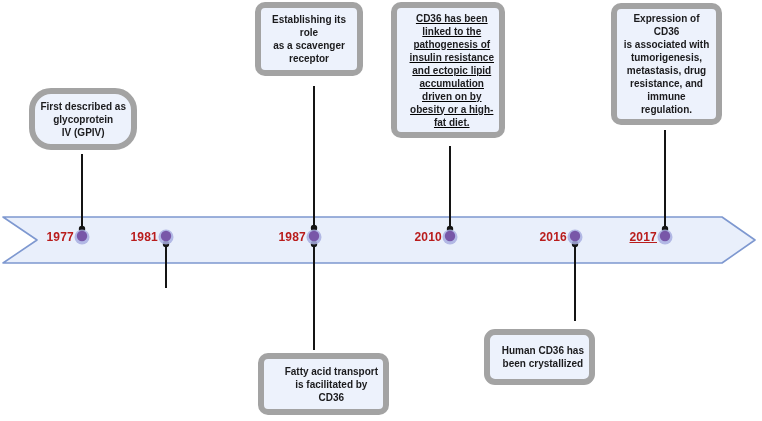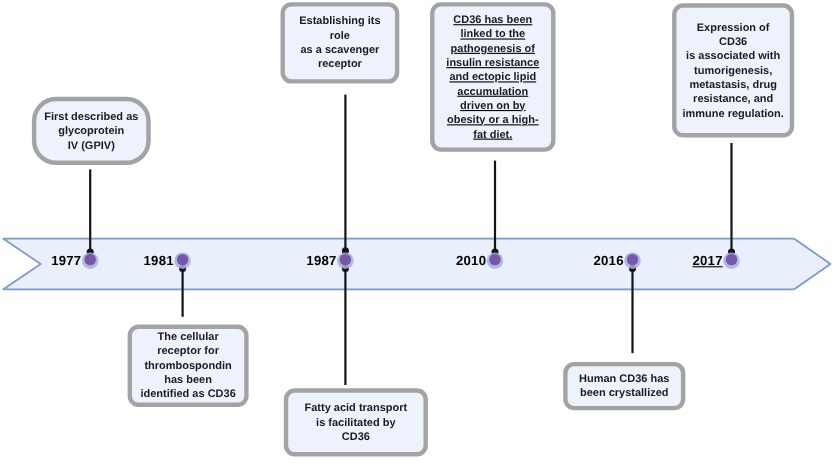--- a/index.html
+++ b/index.html
@@ -17,42 +17,42 @@
   }
   .layer-svg {
     position: absolute;
     left: 0;
     top: 0;
   }
   .callout {
     position: absolute;
     box-sizing: border-box;
     background: #edf2fc;
-    border: 4px solid #a3a3a3;
+    border: 6px solid #a3a3a3;
     border-radius: 10px;
     display: flex;
     align-items: center;
-    justify-content: center;
+    justify-content: flex-end;
     text-align: center;
     padding: 4px 5px;
   }
   .callout .callout-text {
     font-size: 10px;
     font-weight: 700;
     line-height: 13px;
     color: #1b1b1d;
     white-space: pre-line;
   }
   .year-label {
     position: absolute;
     width: 46px;
     height: 16px;
     font-size: 12px;
     font-weight: 700;
-    color: #000000;
+    color: #b91c1c;
     text-align: right;
     line-height: 16px;
     letter-spacing: 0.2px;
   }
 </style>
 </head>
 <body>
 
 <div class="stage">
 
@@ -108,27 +108,20 @@
   <div class="year-label" style="left:396px; top:229px;">2010</div>
   <div class="year-label" style="left:521px; top:229px;">2016</div>
   <div class="year-label" style="left:611px; top:229px;text-decoration:underline;">2017</div>
 
   <div class="callout" style="left:29px;  top:88px;  width:108px; height:62px;border-radius:22px;">
     <span class="callout-text">First described as
 glycoprotein
 IV (GPIV)</span>
   </div>
 
-  <div class="callout" style="left:116px; top:295px; width:110px; height:75px;">
-    <span class="callout-text">The cellular
-receptor for
-thrombospondin
-has been
-identified as CD36</span>
-  </div>
 
   <div class="callout" style="left:255px; top:2px;   width:108px; height:74px;">
     <span class="callout-text">Establishing its role
 as a scavenger
 receptor</span>
   </div>
 
   <div class="callout" style="left:258px; top:353px; width:131px; height:62px;">
     <span class="callout-text">Fatty acid transport
 is facilitated by
@@ -140,21 +133,21 @@
 linked to the
 pathogenesis of
 insulin resistance
 and ectopic lipid
 accumulation
 driven on by
 obesity or a high-
 fat diet.</span>
   </div>
 
-  <div class="callout" style="left:512px; top:329px; width:111px; height:44px;">
+  <div class="callout" style="left:484px; top:329px; width:111px; height:56px;border-radius:11px;">
     <span class="callout-text">Human CD36 has
 been crystallized</span>
   </div>
 
   <div class="callout" style="left:611px; top:3px;   width:111px; height:122px;">
     <span class="callout-text">Expression of CD36
 is associated with
 tumorigenesis,
 metastasis, drug
 resistance, and

